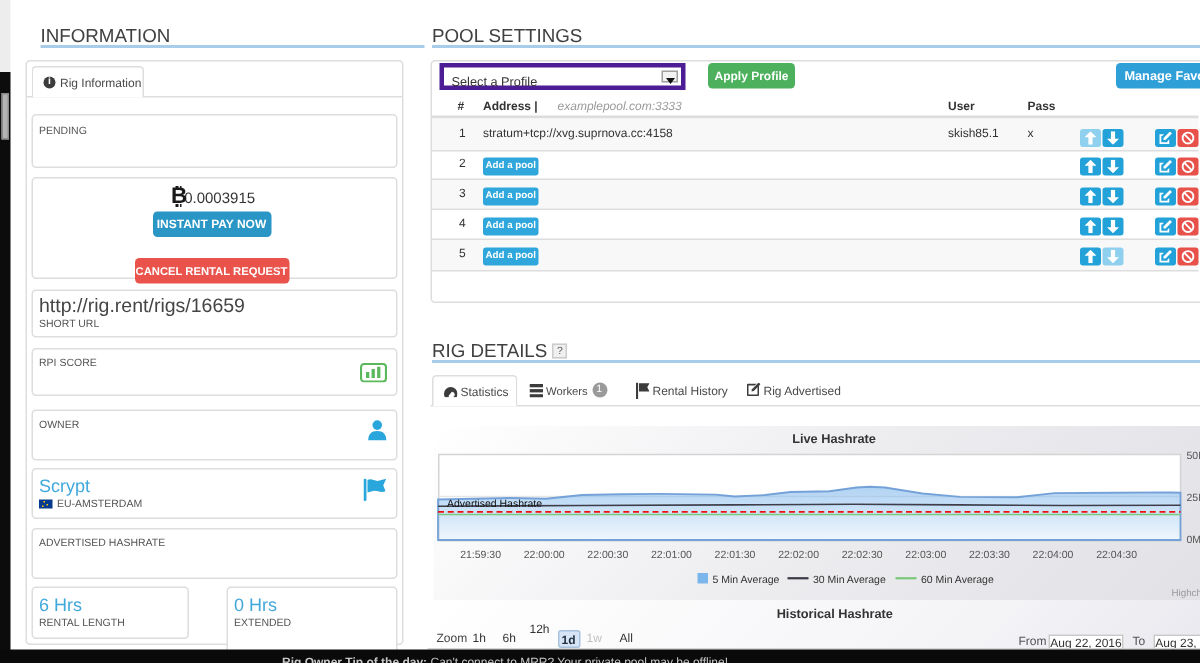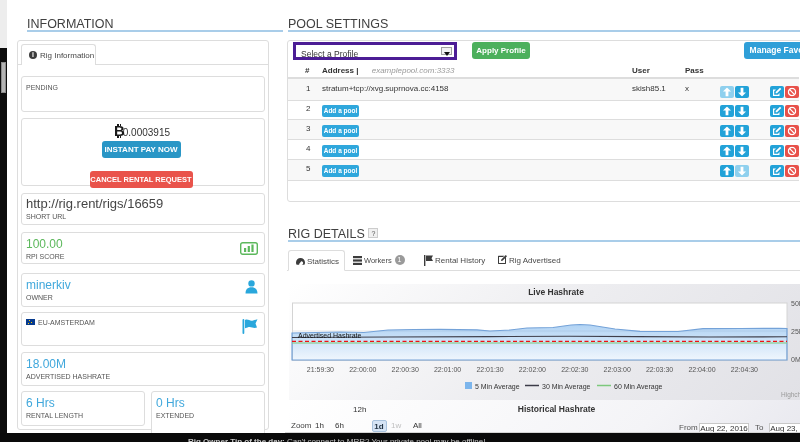--- a/index.html
+++ b/index.html
@@ -56,59 +56,57 @@
   <div style="height:9.5px;"></div>
   <div class="btn" style="width:103px;height:17px;line-height:17px;font-size:7.5px;background:#e9534b;">CANCEL RENTAL REQUEST</div>
 </div>
 
 <div class="ibox" style="top:193px;height:32px;padding-top:2px;">
   <div class="val" style="font-size:13px;line-height:15px;">http://rig.rent/rigs/16659</div>
   <div class="lbl">SHORT URL</div>
 </div>
 
 <div class="ibox" style="top:232px;height:32px;">
-  <div class="val green">100.00</div>
   <div class="lbl">RPI SCORE</div>
   <svg class="abs" style="right:6px;top:9px;" width="18" height="13" viewBox="0 0 18 13">
     <rect x="0.7" y="0.7" width="16.6" height="11.6" rx="2" fill="none" stroke="#5cb85c" stroke-width="1.4"></rect>
     <rect x="4" y="6" width="2.2" height="4" fill="#5cb85c"></rect>
     <rect x="7.7" y="4" width="2.2" height="6" fill="#5cb85c"></rect>
     <rect x="11.4" y="2.5" width="2.2" height="7.5" fill="#5cb85c"></rect>
   </svg>
 </div>
 
 <div class="ibox" style="top:273px;height:34px;">
-  <div class="val blue">minerkiv</div>
   <div class="lbl">OWNER</div>
   <svg class="abs" style="right:6px;top:6px;" width="13" height="14" viewBox="0 0 13 14">
     <circle cx="6.5" cy="3.4" r="3.2" fill="#29a7dc"></circle>
     <path d="M0.5,13.5 C0.5,9.5 2.5,7.3 6.5,7.3 C10.5,7.3 12.5,9.5 12.5,13.5 Z" fill="#29a7dc"></path>
   </svg>
 </div>
 
 <div class="ibox" style="top:312px;height:34px;">
+  <div class="val blue">Scrypt</div>
   <div class="lbl" style="position:relative;padding-left:12px;">
     <span style="position:absolute;left:0;top:1px;width:9px;height:6px;background:#063a8e;display:inline-block;">
         <span style="position:absolute;left:3px;top:1px;width:1px;height:1px;background:#ffcc00;"></span>
         <span style="position:absolute;left:5px;top:3px;width:1px;height:1px;background:#ffcc00;"></span>
         <span style="position:absolute;left:2px;top:3.5px;width:1px;height:1px;background:#ffcc00;"></span>
       </span>EU-AMSTERDAM
   </div>
   <svg class="abs" style="right:6px;top:6px;" width="16" height="15" viewBox="0 0 16 15">
     <rect x="0.5" y="0" width="1.8" height="15" rx="0.9" fill="#29a7dc"></rect>
     <path d="M3,1 C6,-0.5 8,2.5 11,1.4 L15.5,0.2 L13.5,4.5 L15,8.5 C11,10 9,7 5.5,8.6 L3,9.3 Z" fill="#29a7dc"></path>
   </svg>
 </div>
 
 <div class="ibox" style="top:352px;height:34px;">
-  <div class="val blue">18.00M</div>
   <div class="lbl">ADVERTISED HASHRATE</div>
 </div>
 
-<div class="ibox" style="top:391px;height:35px;width:124px;">
+<div class="ibox" style="top:391px;height:35px;width:105px;">
   <div class="val blue">6 Hrs</div>
   <div class="lbl">RENTAL LENGTH</div>
 </div>
 <div class="ibox" style="top:391px;height:47px;left:151px;width:114px;">
   <div class="val blue">0 Hrs</div>
   <div class="lbl">EXTENDED</div>
 </div>
 
 <div class="abs hd hdline" style="left:288px;top:18px;width:527px;">POOL SETTINGS</div>
 <div class="abs panel" style="left:287px;top:40px;width:528px;height:162px;"></div>
@@ -333,21 +331,21 @@
   <text x="325" y="104.5" font-size="7" fill="#333">60 Min Average</text>
   <text x="492" y="113" font-size="6.5" fill="#999">Highcharts.com</text>
 </svg>
 </div>
 
 <div class="abs" style="left:289px;top:400px;width:511px;height:33px;background:linear-gradient(135deg,#ffffff 0%,#f4f4f7 70%,#e9e9ef 100%);"></div>
 <div class="abs" style="left:289px;top:400px;width:511px;height:33px;font-size:8.5px;font-weight:bold;color:#333;text-align:center;"><span style="position:relative;left:12px;top:4px;">Historical Hashrate</span></div>
 <div class="abs" style="left:291px;top:421px;font-size:8px;color:#444;">Zoom</div>
 <div class="abs" style="left:315px;top:421px;font-size:8px;color:#333;">1h</div>
 <div class="abs" style="left:335px;top:421px;font-size:8px;color:#333;text-align:right;">6h</div>
-<div class="abs" style="left:353px;top:405px;font-size:8px;color:#333;">12h</div>
+<div class="abs" style="left:353px;top:415px;font-size:8px;color:#333;">12h</div>
 <div class="abs" style="left:371.5px;top:419.5px;width:15px;height:12px;background:#d6e4f5;border:1px solid #a8c2dd;border-radius:2px;font-size:8px;font-weight:bold;color:#234;text-align:center;line-height:11px;">1d</div>
 <div class="abs" style="left:391px;top:421px;font-size:8px;color:#c0c0c0;">1w</div>
 <div class="abs" style="left:413px;top:421px;font-size:8px;color:#333;">All</div>
 <div class="abs" style="left:679px;top:423px;font-size:8px;color:#555;">From</div>
 <div class="abs" style="left:699px;top:422.5px;width:50px;height:10.5px;background:#fff;border:1px solid #c8c8c8;font-size:8px;color:#333;text-align:center;line-height:9.5px;">Aug 22, 2016</div>
 <div class="abs" style="left:755px;top:423px;font-size:8px;color:#555;">To</div>
 <div class="abs" style="left:769px;top:422.5px;width:50px;height:10.5px;background:#fff;border:1px solid #c8c8c8;font-size:8px;color:#333;text-align:center;line-height:9.5px;">Aug 23, 2016</div>
 
 <div class="abs" style="left:285px;top:431.5px;width:515px;height:1px;background:#d5d5d5;"></div>
 

